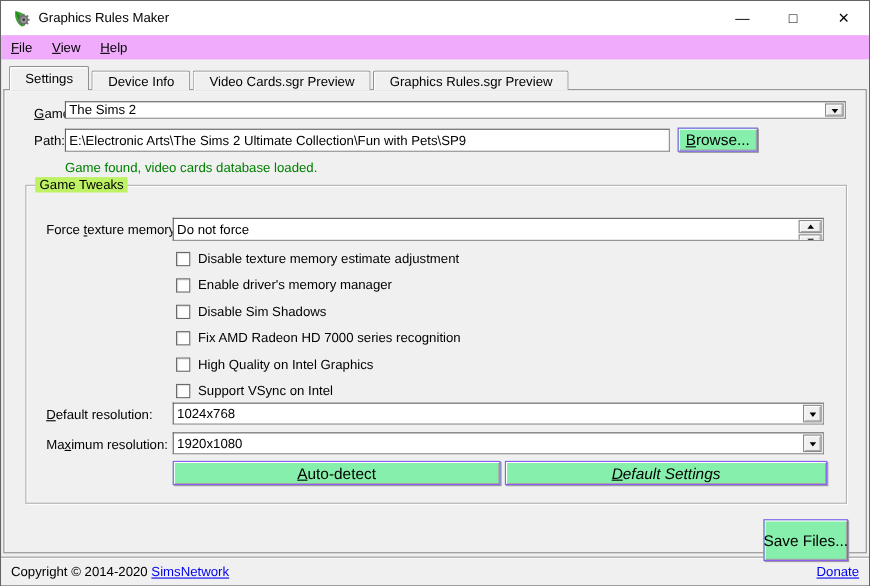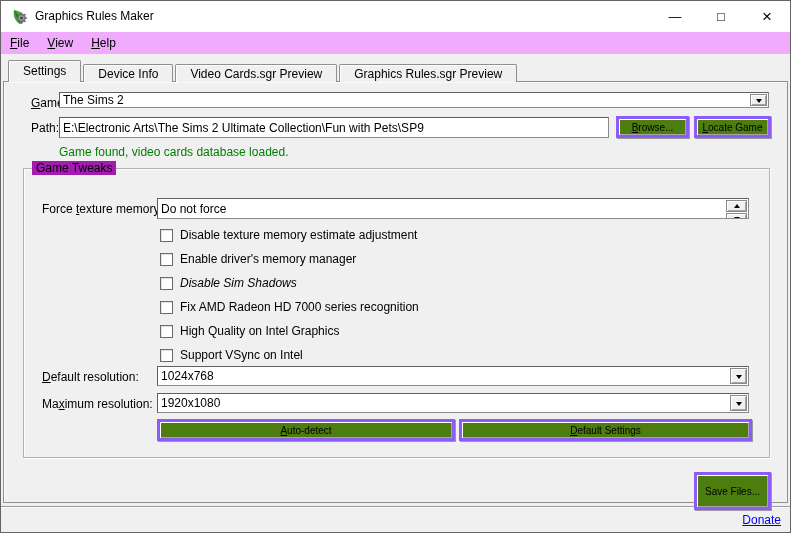--- a/index.html
+++ b/index.html
@@ -56,30 +56,30 @@
   
   .spin-wrap { position:absolute; top:1px; bottom:1px; right:1px; width:21px; display:flex; flex-direction:column; }
   .spin-btn {
     flex:1; background:#f0f0f0; border:1px solid #8a8a8a;
     box-shadow: inset 1px 1px 0 #fff, inset -1px -1px 0 #a5a5a5;
     display:flex; align-items:center; justify-content:center;
   }
   .spin-btn + .spin-btn { margin-top:1px; }
   
   .btn {
-    position:absolute; background:#4d7c0f; border:3px solid #8b5cf6;
+    position:absolute; background:#86efac; border:1px solid #8b5cf6;
     box-shadow: inset 1px 1px 0 #ffffff, inset -1px -1px 0 #a5a5a5, 1px 1px 0 #9a9a9a;
-    font-size:10px; display:flex; align-items:center; justify-content:center; white-space:nowrap;
+    font-size:14px; display:flex; align-items:center; justify-content:center; white-space:nowrap;
   }
   
   #groupbox {
     position:absolute; left:22px; top:167px; width:747px; height:290px;
     border:1px solid #b2b2b2; box-shadow: inset 1px 1px 0 #fdfdfd, 1px 1px 0 #fdfdfd;
   }
-  #groupbox-label { position:absolute; left:8px; top:-8px; background:#a21caf; padding:0 4px; }
+  #groupbox-label { position:absolute; left:8px; top:-8px; background:#bef264; padding:0 4px; }
   
   .check-row { position:absolute; left:158px; height:16px; display:flex; align-items:center;justify-content:space-between; }
   .checkbox {
     width:13px; height:13px; background:#fff; border:1px solid #6a6a6a;
     box-shadow: inset 1px 1px 1px rgba(0,0,0,0.12); margin-right:7px; flex:none;
   }
   .status-ok { color:#008000; }
   
   #statusbar {
     position:absolute; left:1px; right:1px; bottom:1px; height:26px; background:#f0f0f0;
@@ -148,23 +148,20 @@
       </div>
     </div>
 
     <span class="lbl abs" style="left:27px; top:39px;">Path:</span>
     <div class="field" style="left:55px; top:35px; width:550px; height:21px;">
       <input class="text" type="text" value="E:\Electronic Arts\The Sims 2 Ultimate Collection\Fun with Pets\SP9" style="">
     </div>
     <div class="btn" style="left:612px; top:34px; width:73px; height:22px;">
       <span><u>B</u>rowse...</span>
     </div>
-    <div class="btn" style="left:690px; top:34px; width:77px; height:22px;">
-      <span><u>L</u>ocate Game</span>
-    </div>
 
     <span class="lbl abs status-ok" style="left:55px; top:63px;">Game found, video cards database loaded.</span>
 
     <div id="groupbox" style="left:19px; top:86px;">
       <span id="groupbox-label" class="lbl">Game Tweaks</span>
 
       <span class="lbl abs" style="left:18px; top:33px;">Force <u>t</u>exture memory:</span>
       <div class="field" style="left:133px; top:29px; width:592px; height:21px;">
         <input class="text" type="text" value="Do not force" style="">
         <div class="spin-wrap">
@@ -178,21 +175,21 @@
       </div>
 
       <div class="check-row" style="left:136px; top:58px;">
         <div class="checkbox"></div>
         <span class="lbl">Disable texture memory estimate adjustment</span>
       </div>
       <div class="check-row" style="left:136px; top:82px;">
         <div class="checkbox"></div>
         <span class="lbl">Enable driver's memory manager</span>
       </div>
-      <div class="check-row" style="left:136px; top:106px;font-style:italic;">
+      <div class="check-row" style="left:136px; top:106px;">
         <div class="checkbox"></div>
         <span class="lbl">Disable Sim Shadows</span>
       </div>
       <div class="check-row" style="left:136px; top:130px;">
         <div class="checkbox"></div>
         <span class="lbl">Fix AMD Radeon HD 7000 series recognition</span>
       </div>
       <div class="check-row" style="left:136px; top:178px;">
         <div class="checkbox"></div>
         <span class="lbl">Support VSync on Intel</span>
@@ -214,28 +211,29 @@
       <div class="field" style="left:133px; top:224px; width:592px; height:20px;">
         <span>1920x1080</span>
         <div class="combo-btn">
           <div class="tri-down"></div>
         </div>
       </div>
 
       <div class="btn" style="left:133px; top:250px; width:298px; height:22px;">
         <span><u>A</u>uto-detect</span>
       </div>
-      <div class="btn" style="left:435px; top:250px; width:293px; height:22px;">
+      <div class="btn" style="left:435px; top:250px; width:293px; height:22px;font-style:italic;">
         <span><u>D</u>efault Settings</span>
       </div>
     </div>
 
     <div class="btn" style="left:690px; top:390px; width:77px; height:38px;">
       <span>Save Files...</span>
     </div>
   </div>
 
   <div id="statusbar">
+    <span class="lbl"><span>Copyright © 2014-2020 </span><a class="link">SimsNetwork</a></span>
     <span class="spacer"></span>
     <a class="link">Donate</a>
   </div>
 
 </div>
 
 </body></html>

